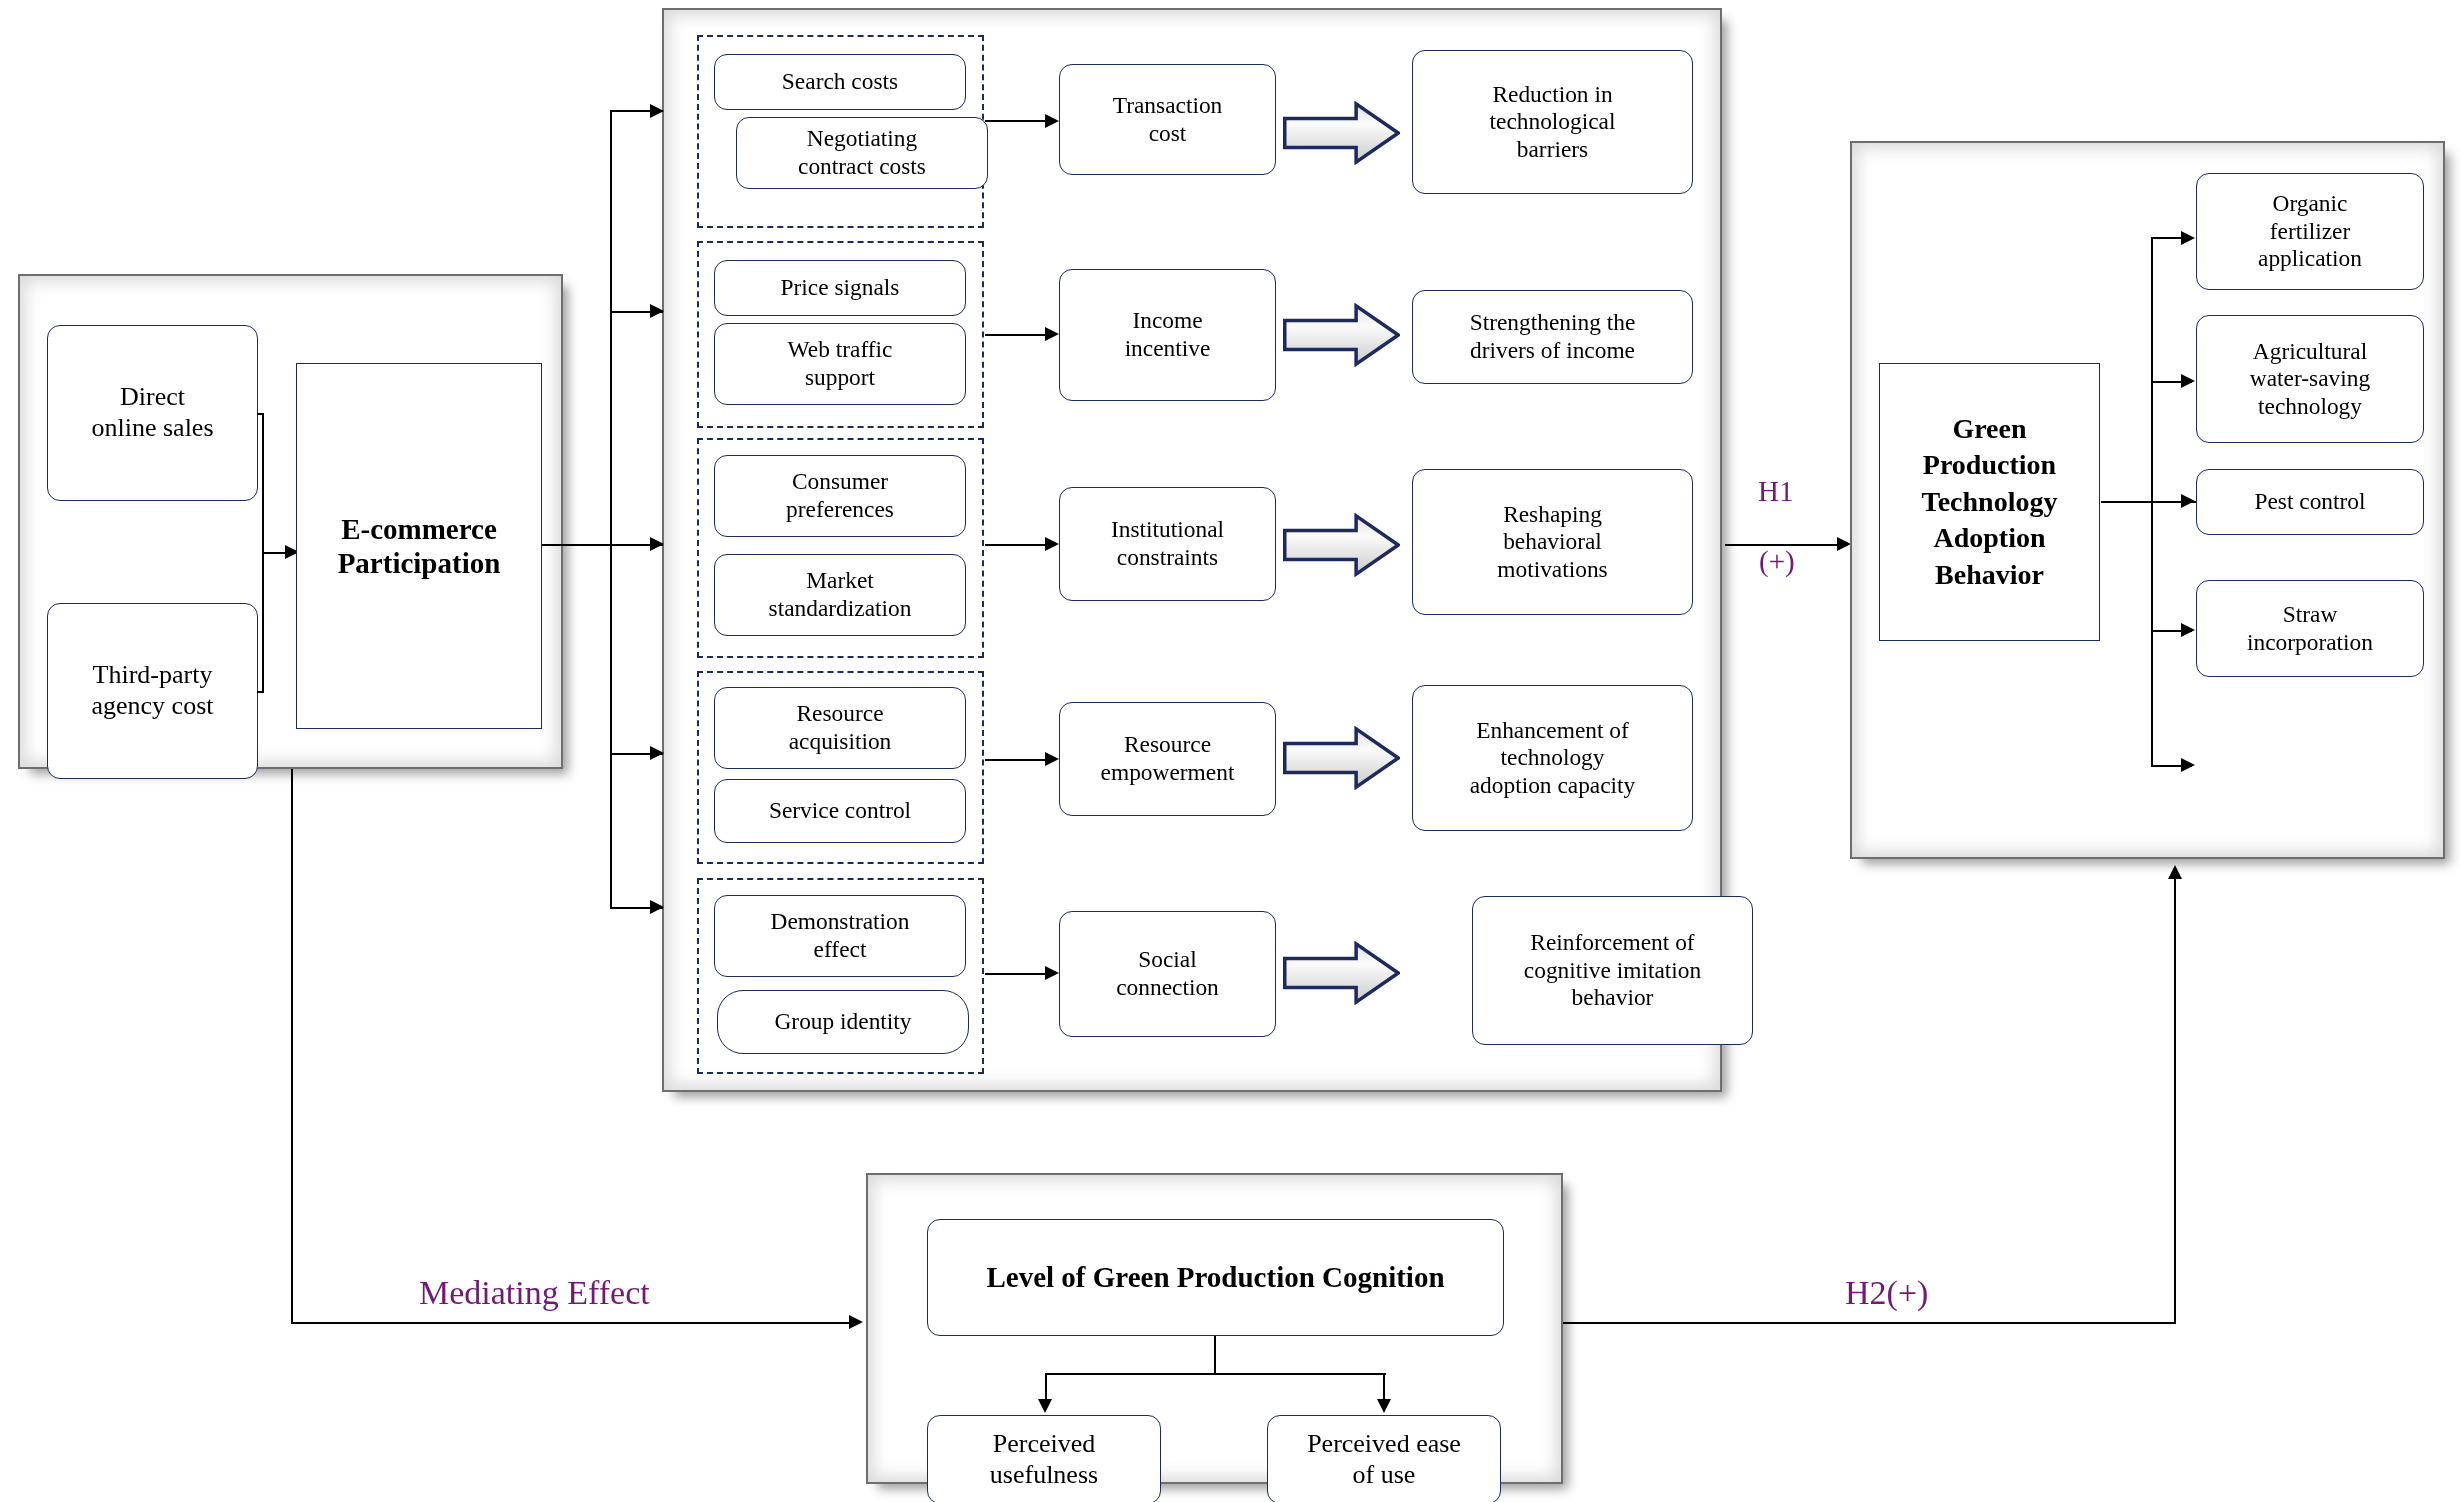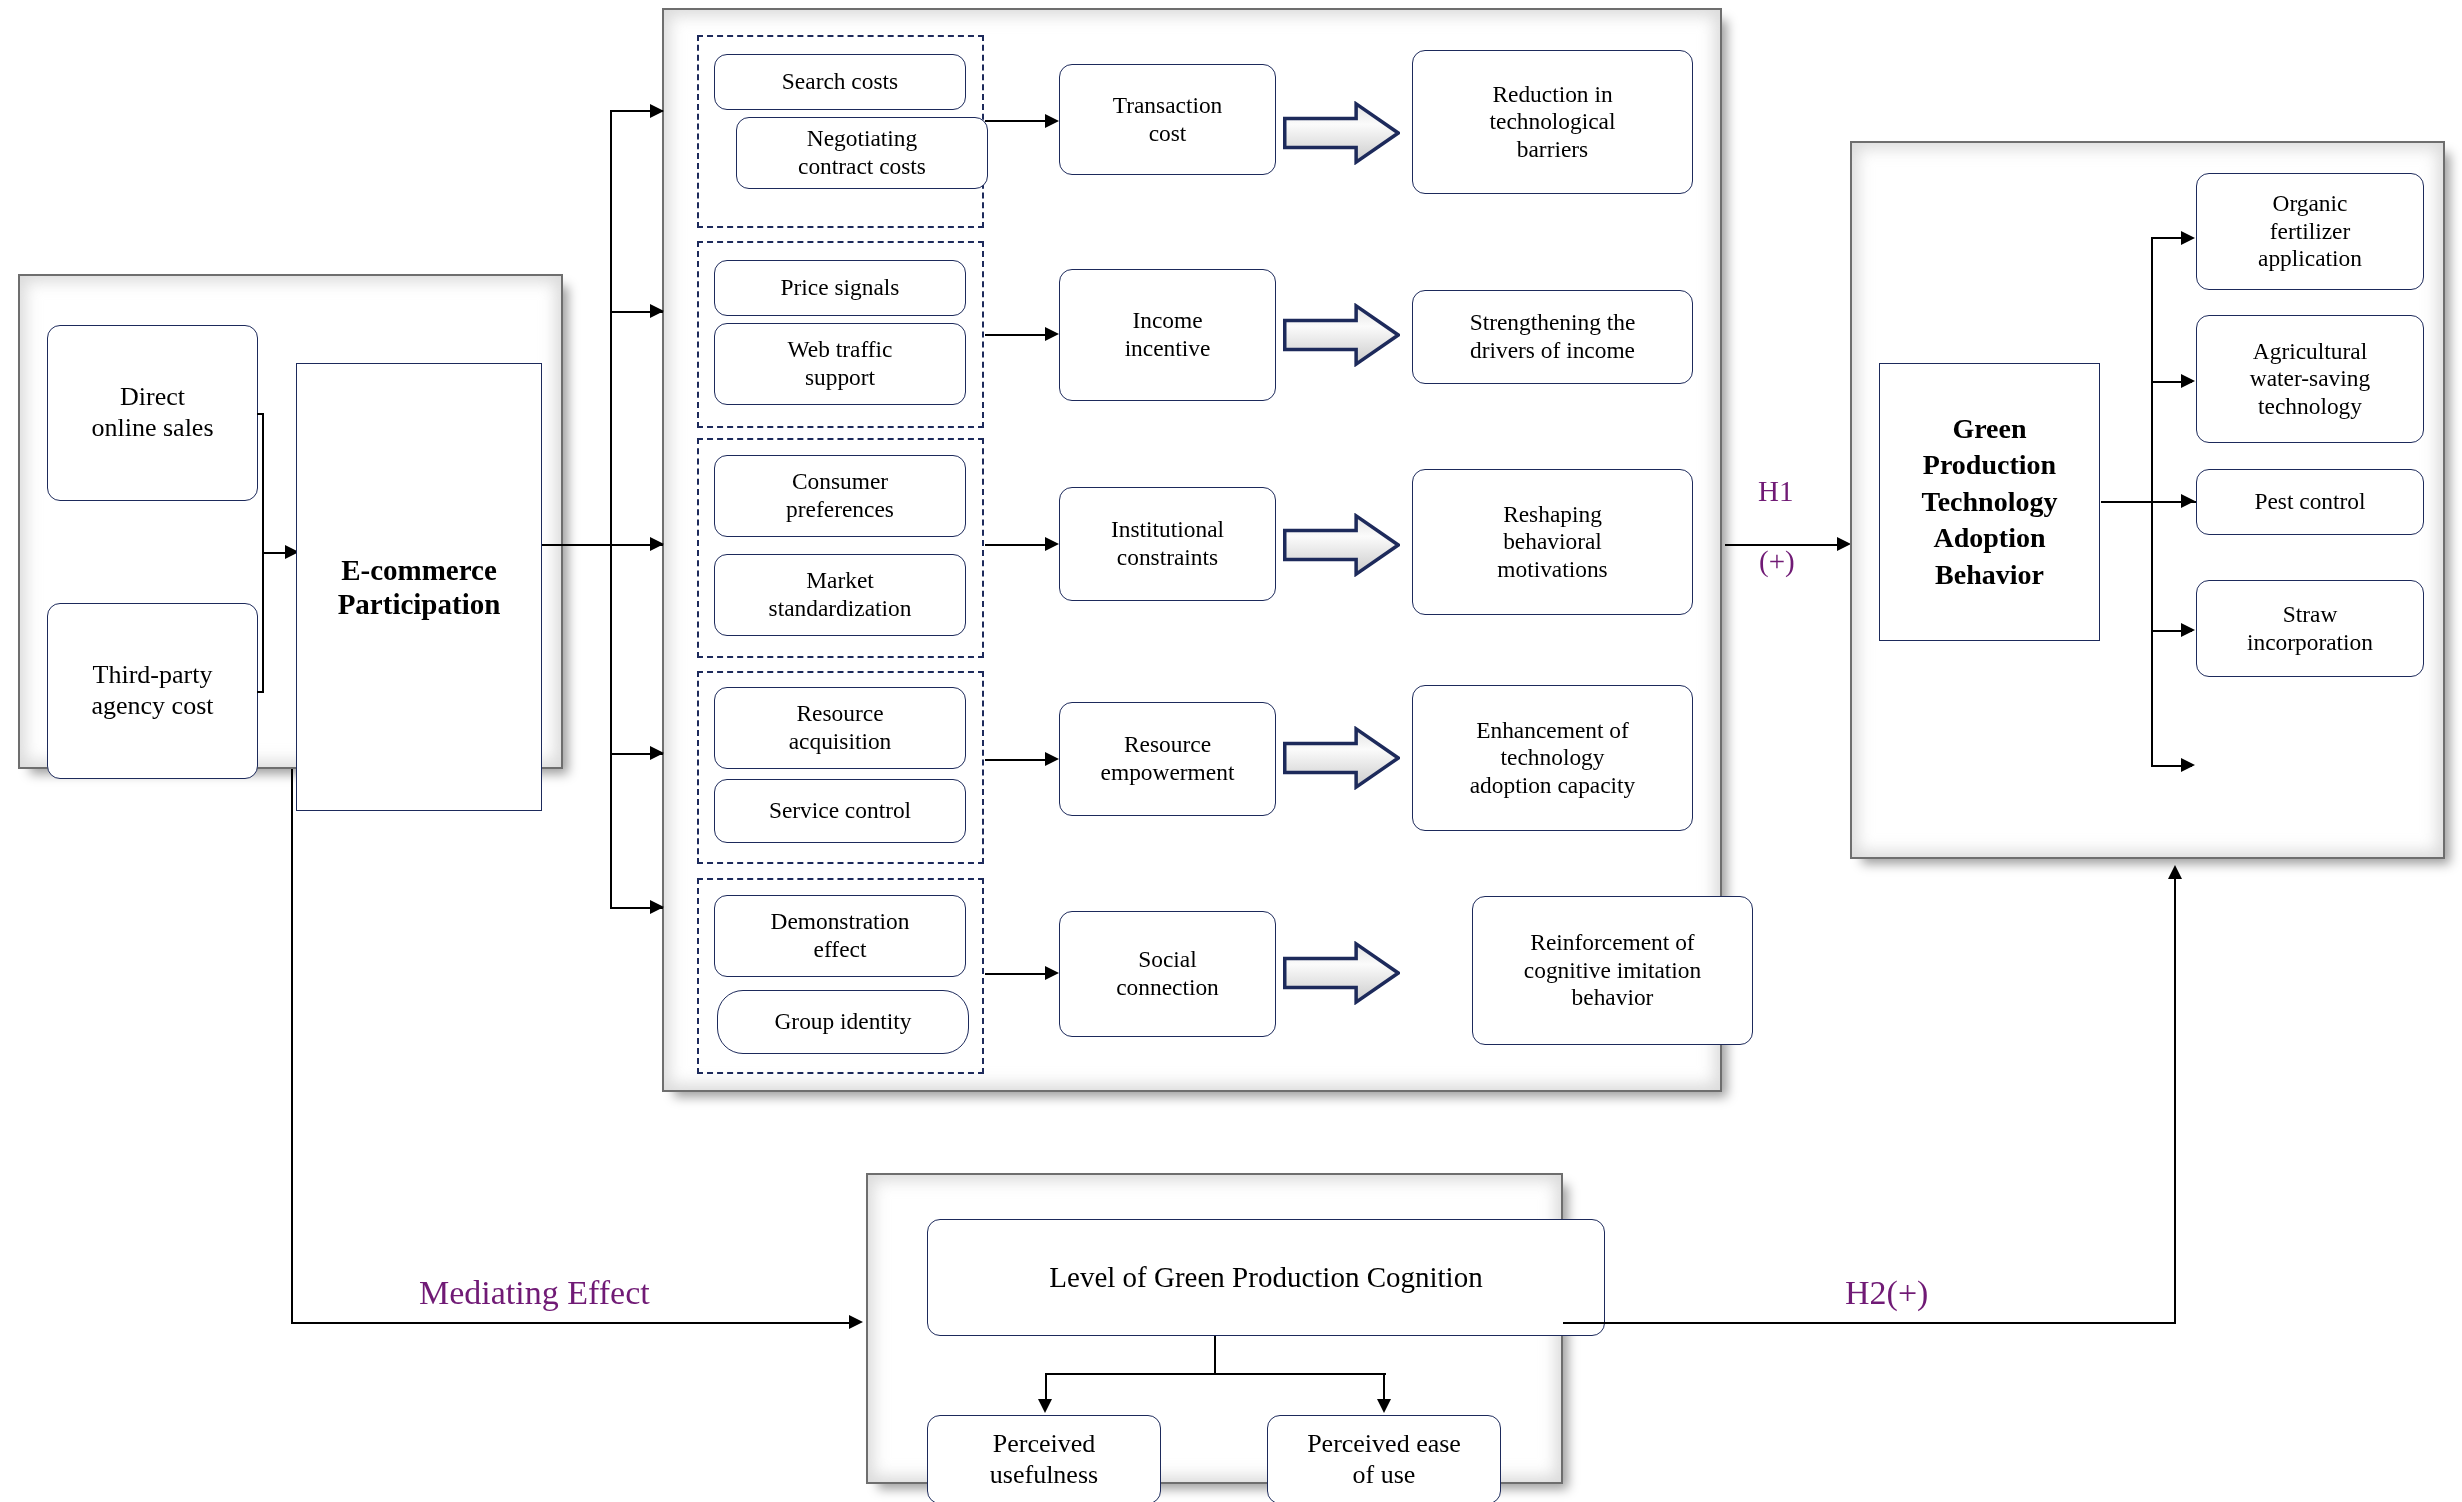--- a/index.html
+++ b/index.html
@@ -97,21 +97,21 @@
 
   <div class="abs node" style="left:47px;top:603px;width:211px;height:176px;font-size:26px;white-space:pre-line;">Third-party
 agency cost</div>
 
   <div class="abs ln vln" style="left:262px;top:413px;height:280px;"></div>
   <div class="abs ln hln" style="left:257px;top:413px;width:7px;"></div>
   <div class="abs ln hln" style="left:257px;top:691px;width:7px;"></div>
   <div class="abs ln hln" style="left:262px;top:552px;width:23.4px;"></div>
   <div class="abs arrowhead-r" style="left:285px;top:545px;"></div>
 
-  <div class="abs node sq" style="left:296px;top:363px;width:246px;height:448px;font-size:29px;font-weight:bold;white-space:pre-line;">E-commerce
+  <div class="abs node sq" style="left:296px;top:363px;width:246px;height:366px;font-size:29px;font-weight:bold;white-space:pre-line;">E-commerce
 Participation</div>
 
   <div class="abs panel" style="left:662px;top:8.2px;width:1060px;height:1084px;">
     <div class="panel-inner-glow"></div>
   </div>
 
   <div class="abs ln hln" style="left:542px;top:544px;width:70px;"></div>
   <div class="abs ln vln" style="left:610px;top:110px;height:797px;"></div>
 
   <div class="abs ln hln" style="left:610px;top:110px;width:53px;"></div>
@@ -289,21 +289,21 @@
 water-saving
 technology</div>
   <div class="abs node" style="left:2196px;top:469px;width:228px;height:66px;font-size:23.4px;white-space:pre-line;">Pest control</div>
   <div class="abs node" style="left:2196px;top:580px;width:228px;height:97px;font-size:23.4px;white-space:pre-line;">Straw
 incorporation</div>
 
   <div class="abs panel" style="left:866px;top:1173px;width:697px;height:311px;">
     <div class="panel-inner-glow"></div>
   </div>
 
-  <div class="abs node" style="left:927px;top:1219px;width:678px;height:117px;font-size:29px;font-weight:normal;">Level of Green Production Cognition</div>
+  <div class="abs node" style="left:927px;top:1219px;width:577px;height:117px;font-size:29px;font-weight:bold;">Level of Green Production Cognition</div>
 
   <div class="abs ln vln" style="left:1214px;top:1336px;height:39px;"></div>
   <div class="abs ln hln" style="left:1045px;top:1373px;width:341px;"></div>
   <div class="abs ln vln" style="left:1045px;top:1373px;height:28px;"></div>
   <div class="abs arrowhead-d" style="left:1038px;top:1399px;"></div>
   <div class="abs ln vln" style="left:1383px;top:1373px;height:28px;"></div>
   <div class="abs arrowhead-d" style="left:1377px;top:1399px;"></div>
 
   <div class="abs node" style="left:927px;top:1415px;width:234px;height:89px;font-size:26px;white-space:pre-line;">Perceived
 usefulness</div>

